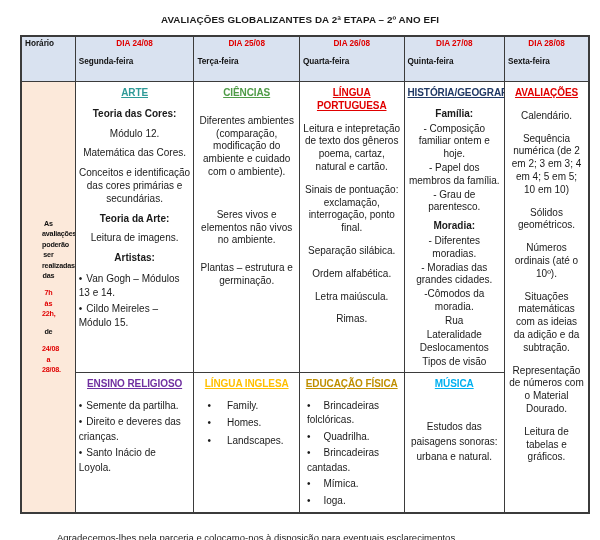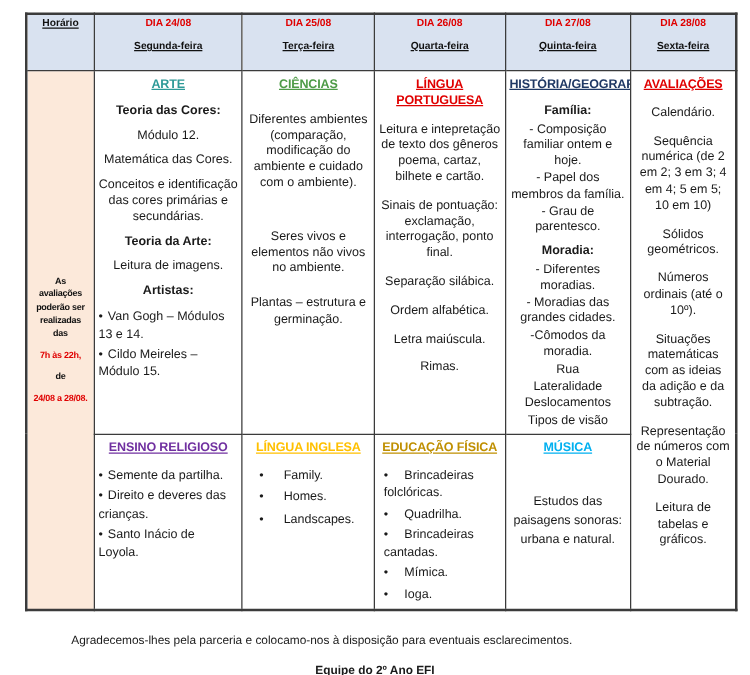--- a/index.html
+++ b/index.html
@@ -7,28 +7,28 @@
   .page{position:relative;width:600px;height:540px;}
 
   .intro{margin:6px 48px 0 57px;font-size:9.5px;line-height:1.6;text-align:left;}
   .title{margin:14px 0 0 0;font-size:9.8px;font-weight:bold;text-align:center;letter-spacing:.1px;}
 
   table.tbl{border-collapse:collapse;table-layout:fixed;margin:10px 0 0 20px;width:570px;border:2px solid #3b3b3b;}
   .tbl th,.tbl td{border:1px solid #3b3b3b;padding:2px 3px;overflow:hidden;}
 
   thead th{background:#d9e2f0;height:40px;vertical-align:top;font-size:8.2px;font-weight:bold;padding-top:4px;}
   .hdate{color:#e00000;text-align:center;margin-bottom:9px;}
-  .hday{color:#111;text-align:center;text-decoration:underline;}
+  .hday{color:#111;text-align:left;}
   th.first .hday{margin-top:0;}
 
   tr.r1 td{height:218px;}
   tr.r2 td{height:128px;}
 
   td.timecell{background:#fce9da;vertical-align:middle;text-align:center;
-    font-weight:bold;font-size:7.2px;letter-spacing:-.2px;line-height:1.45;padding:4px;}
+    font-weight:bold;font-size:7.2px;letter-spacing:-.2px;line-height:1.45;padding:20px;}
   .tc-line{margin:7px 0;color:#111;}
   .tc-line.red{color:#e00000;}
 
   td.cell{vertical-align:top;font-size:10px;line-height:1.28;background:#fff;}
   .subject{font-weight:bold;text-decoration:underline;text-align:center;margin:3px 0 8px 0;letter-spacing:-.1px;}
   .p{text-align:center;margin:7px 0;}
   .pb{font-weight:bold;}
   .li{text-align:left;margin:2px 0;line-height:1.45;}
   .bu{margin-right:4px;}
 
@@ -48,20 +48,21 @@
 
   .footer-note{margin:18px 0 0 57px;font-size:9.5px;text-align:left;}
   .footer-sign{margin:13px 0 0 0;font-size:9.5px;font-weight:bold;text-align:center;}
 </style>
 </head>
 <body>
 
 <div class="page">
 
 
+  <h1 class="title">AVALIAÇÕES GLOBALIZANTES DA 2ª ETAPA – 2º ANO EFI</h1>
 
   <table class="tbl">
     <colgroup>
       <col style="width:54px">
         <col style="width:118px">
         <col style="width:105px">
       <col style="width:104px">
         <col style="width:100px">
         <col style="width:84px">
     </colgroup>
@@ -113,21 +114,21 @@
             <div class="li"><span class="bu">•</span>Cildo Meireles – Módulo 15.</div>
           </td>
         <td class="cell" data-cell="tue1">
             <div class="subject" style="color: rgb(78, 155, 71);">CIÊNCIAS</div>
             <div class="p">Diferentes ambientes (comparação, modificação do ambiente e cuidado com o ambiente).</div>
             <div class="p">Seres vivos e elementos não vivos no ambiente.</div>
             <div class="p">Plantas – estrutura e germinação.</div>
           </td>
         <td class="cell" data-cell="wed1">
             <div class="subject" style="color: rgb(224, 0, 0);">LÍNGUA PORTUGUESA</div>
-            <div class="p">Leitura e intepretação de texto dos gêneros poema, cartaz, bilhete e cartão.</div>
+            <div class="p">Leitura e intepretação de texto dos gêneros poema, cartaz, natural e cartão.</div>
             <div class="p">Sinais de pontuação: exclamação, interrogação, ponto final.</div>
             <div class="p">Separação silábica.</div>
             <div class="p">Ordem alfabética.</div>
             <div class="p">Letra maiúscula.</div>
             <div class="p">Rimas.</div>
           </td>
         <td class="cell" data-cell="thu1">
             <div class="subject" style="color: rgb(31, 56, 100);">HISTÓRIA/GEOGRAFIA</div>
             <div class="p pb">Família:</div>
             <div class="p">- Composição familiar ontem e hoje.</div>

